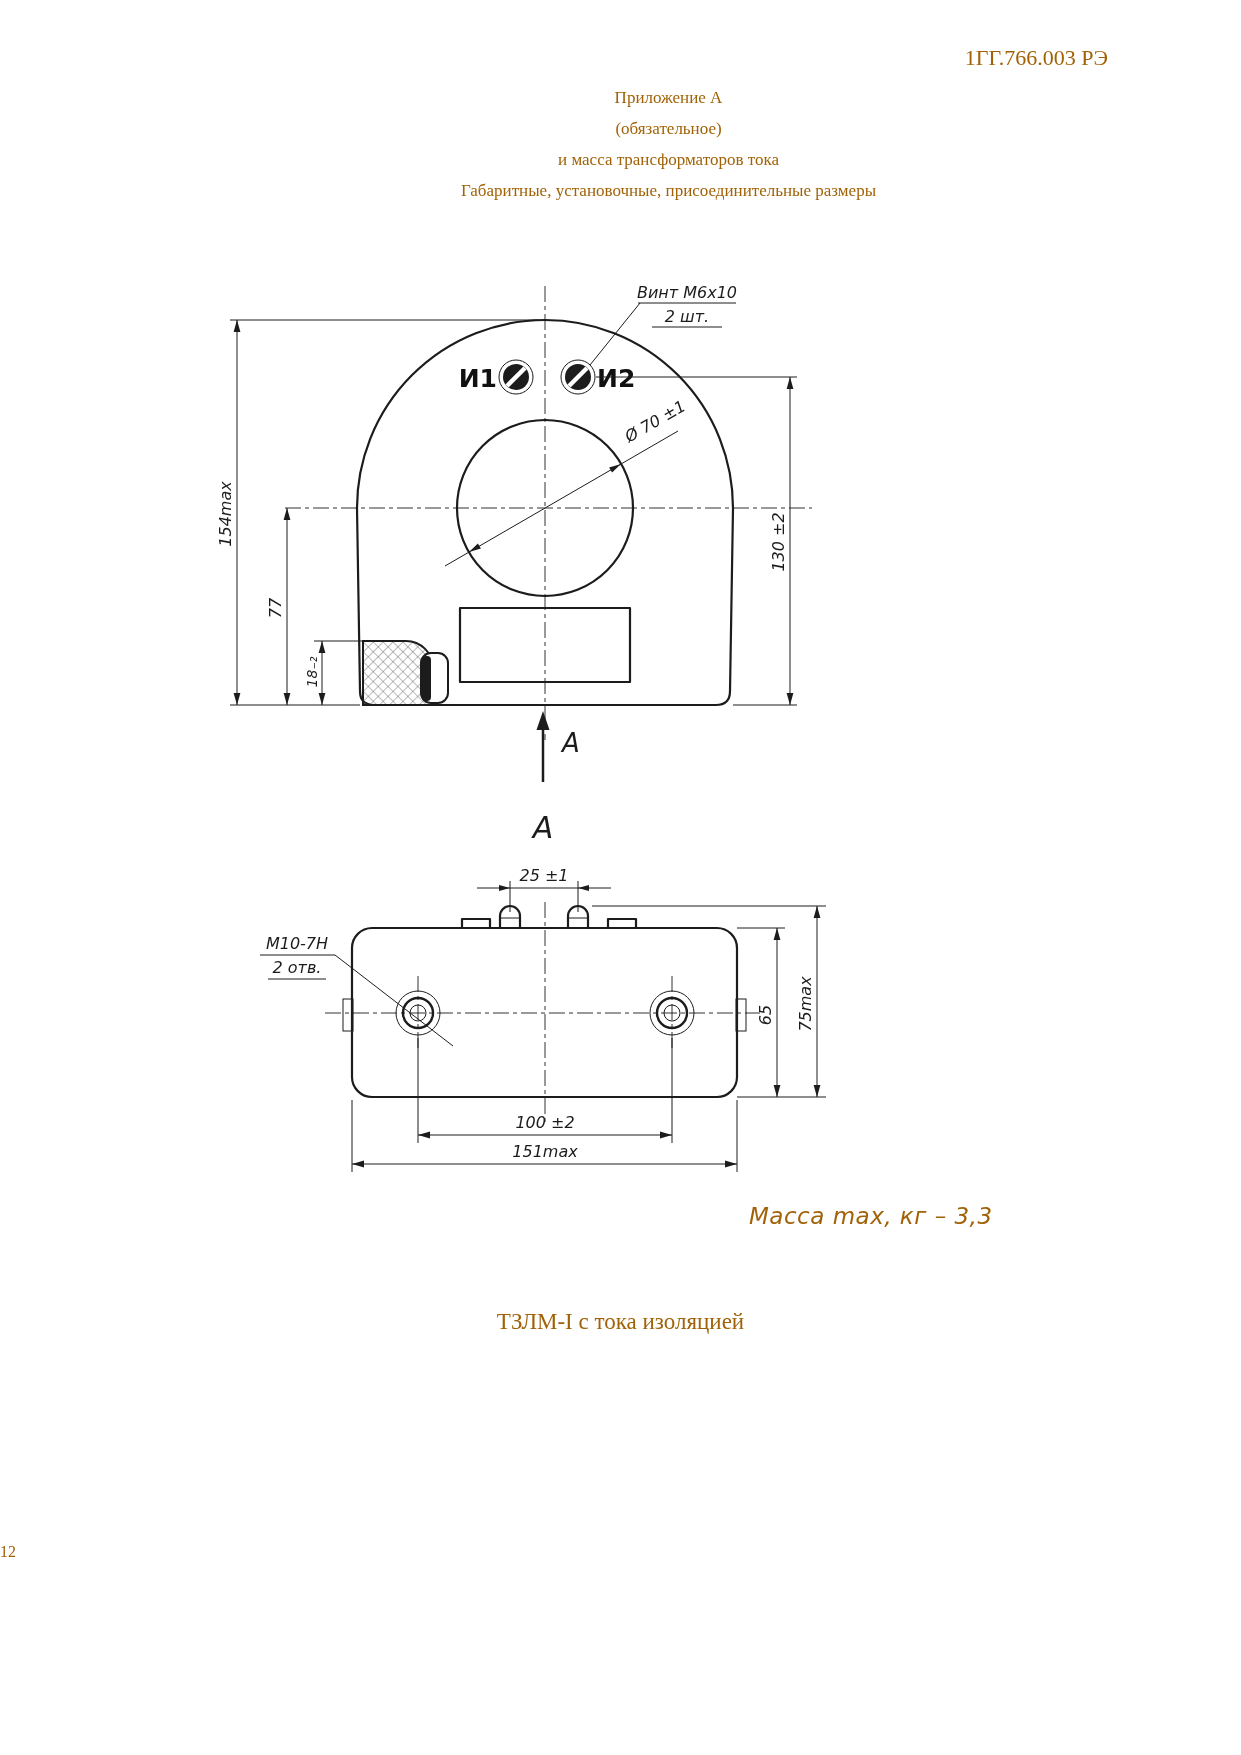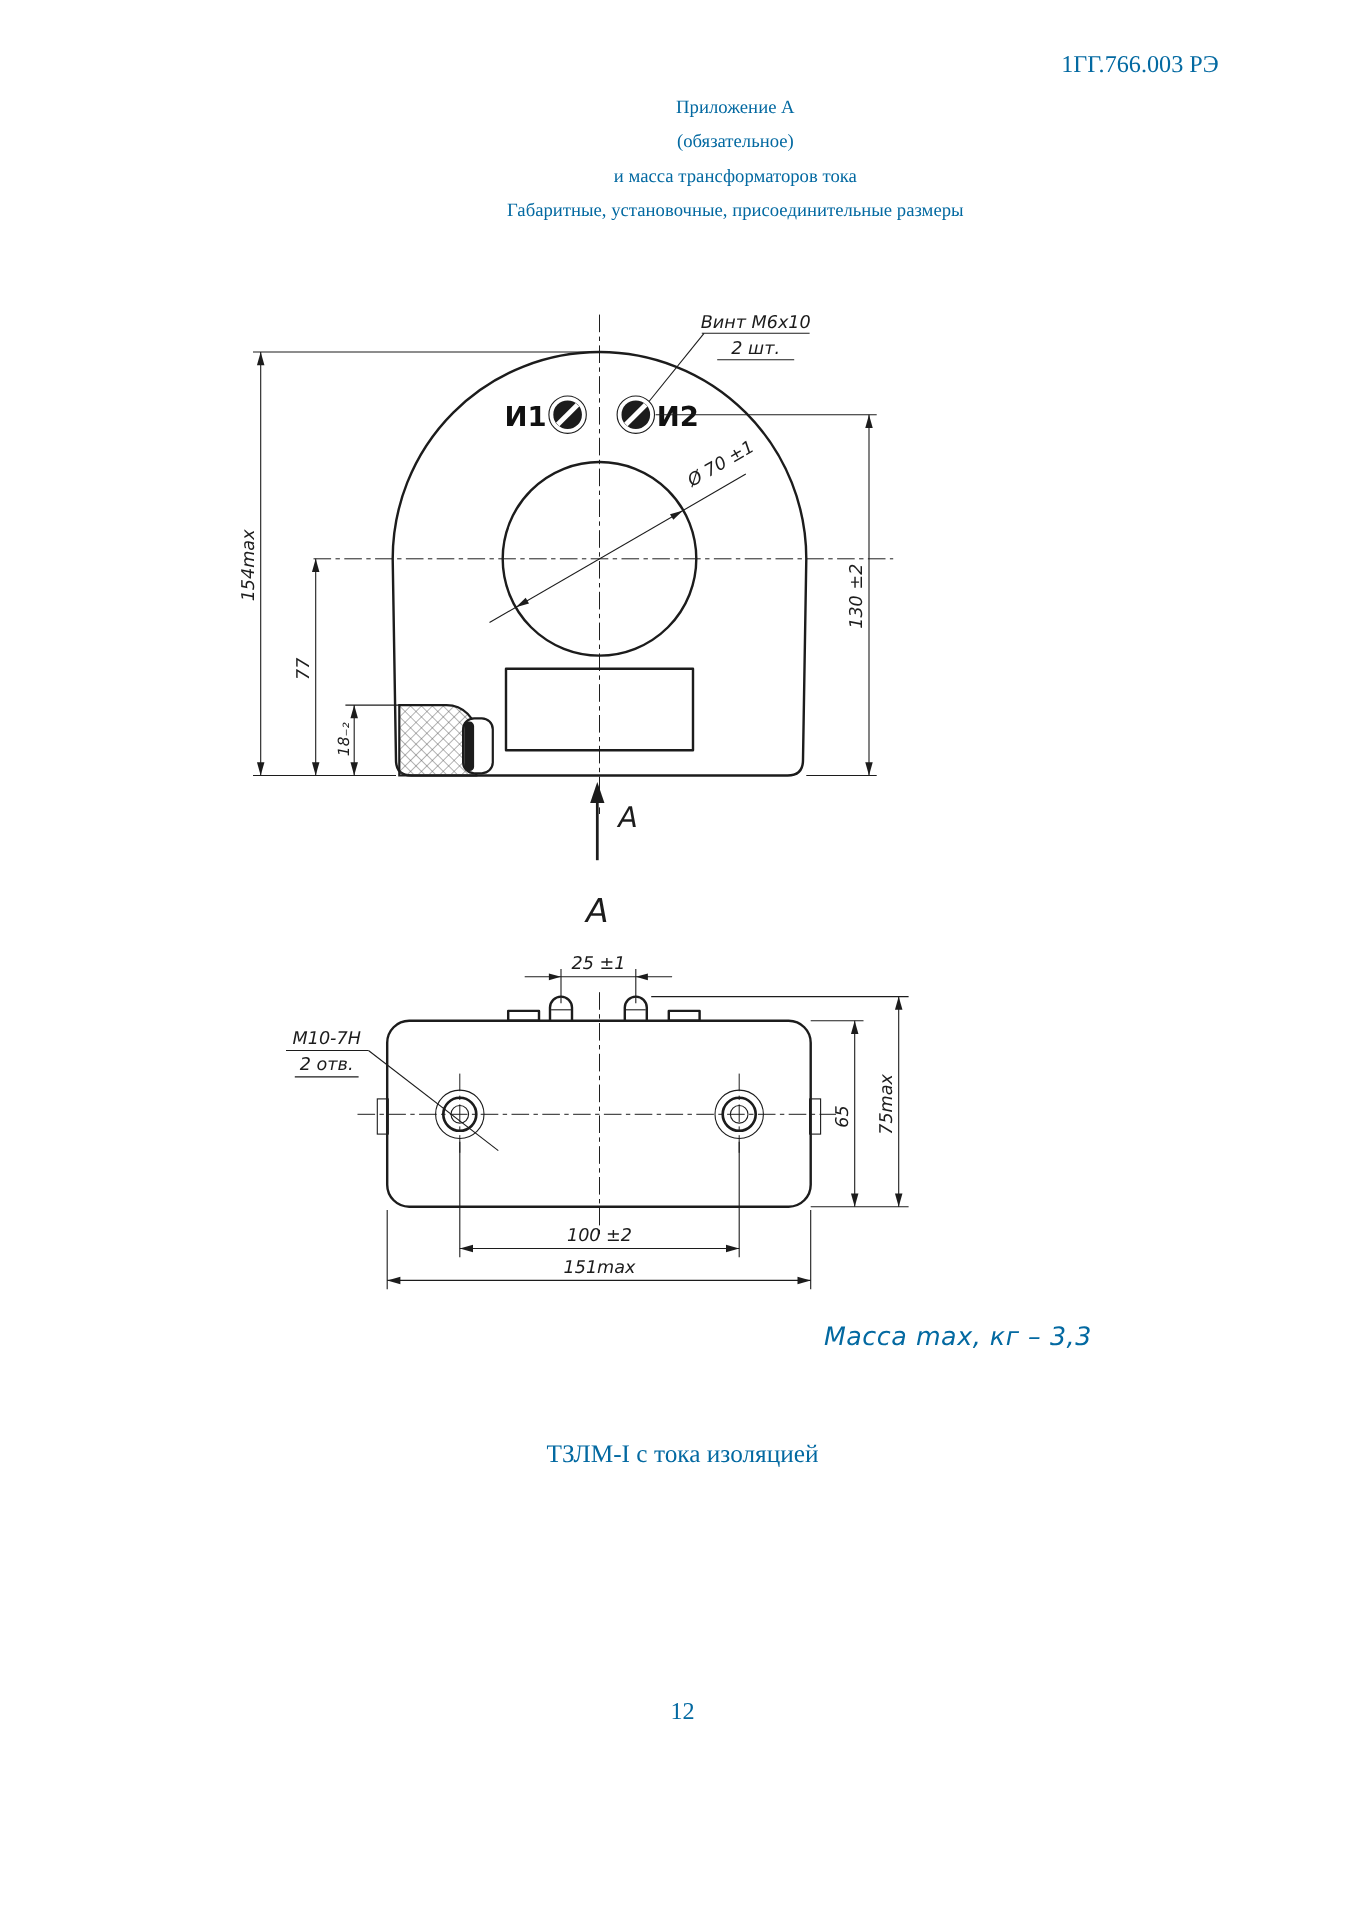--- a/index.html
+++ b/index.html
@@ -1,29 +1,29 @@
 <!DOCTYPE html>
 <html><head>
 <meta charset="utf-8">
 <style>
   html,body { margin:0; padding:0; background:#e8e8e8; }
   .page {
     position:relative; width:1241px; height:1755px; margin:0 auto;
-    background:#ffffff; color:#0369a1;
+    background:#ffffff; color:#a16207;
     font-family:"Liberation Serif", serif; overflow:hidden;
   }
   .doc-code { position:absolute; top:45px; right:133px; font-size:22px; }
   .title-block { position:absolute; top:82px; left:0; width:100%; text-align:center;
                  font-size:17px; line-height:31px;margin-left:48px; }
   .mass-note { position:absolute; left:733px; top:1203px;
                font:italic 23px "DejaVu Sans", sans-serif; letter-spacing:0.5px;margin-left:16px; }
   .figure-caption { position:absolute; top:1305px; left:0; width:100%;
                     text-align:center; font-size:23px; line-height:33px; }
   .page-number { position:absolute; top:1543px; left:0; width:100%;
-                 text-align:center; font-size:22px; }
+                 font-size:16px; }
   svg.front-view { position:absolute; left:200px; top:270px; }
   svg.top-view   { position:absolute; left:240px; top:860px; }
 
   .thick { stroke:#1c1c1c; stroke-width:2.2; fill:none; stroke-linejoin:round; }
   .thin  { stroke:#1c1c1c; stroke-width:1; fill:none; }
   .med   { stroke:#1c1c1c; stroke-width:2.4; fill:none; }
   .cl    { stroke:#1c1c1c; stroke-width:0.9; fill:none; stroke-dasharray:16 4 4 4; }
   .dimtext  { font:italic 16px "DejaVu Sans", sans-serif; fill:#1c1c1c; }
   .dimsmall { font:italic 14px "DejaVu Sans", sans-serif; fill:#1c1c1c; }
   .termtext { font:bold 25px "DejaVu Sans", sans-serif; fill:#111; }

